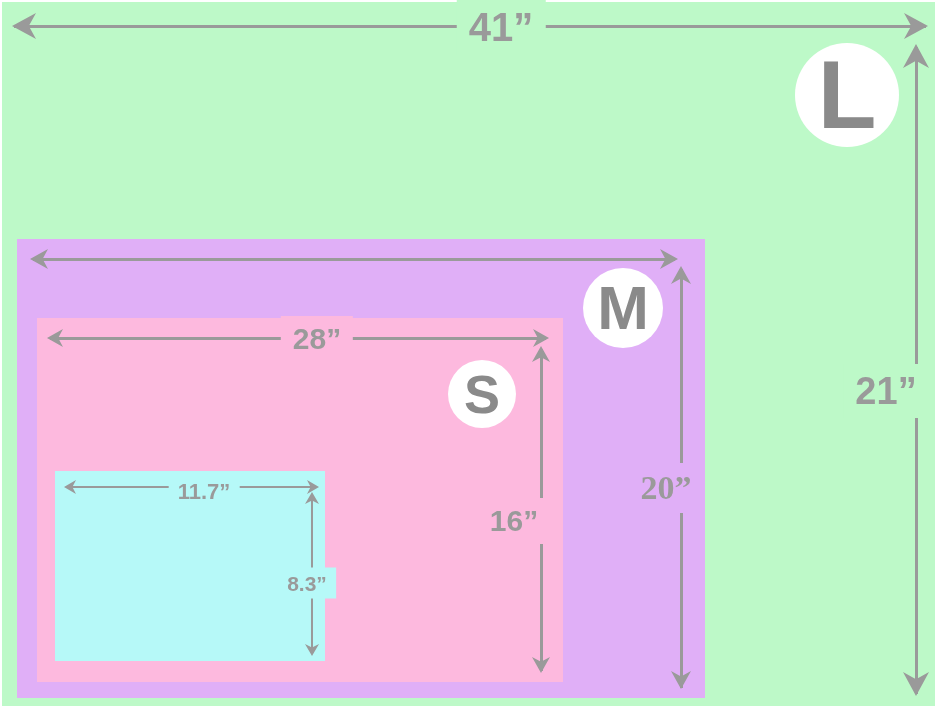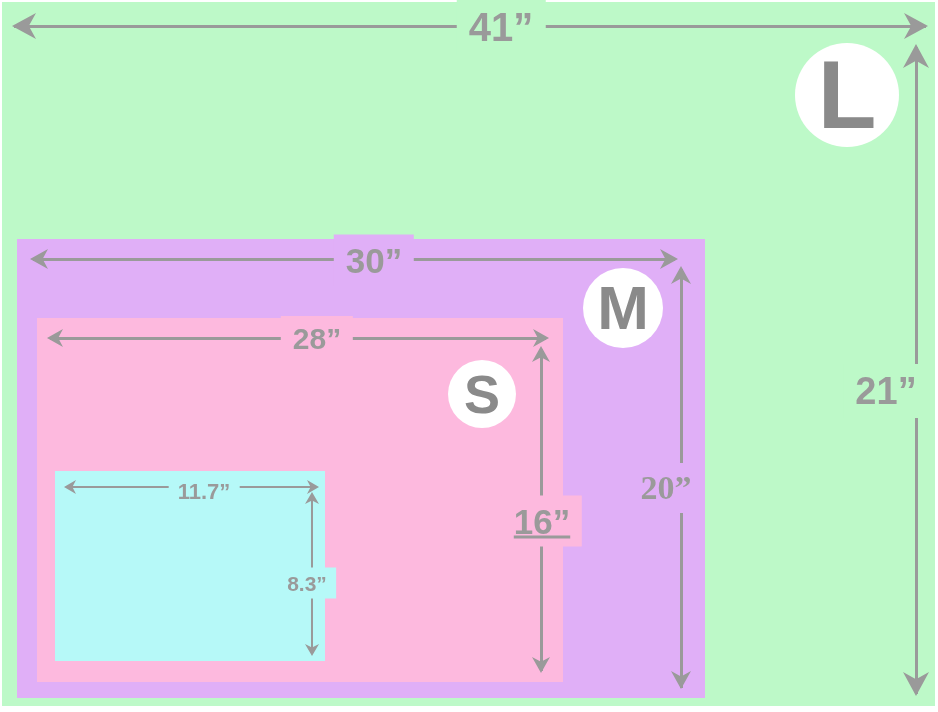--- a/index.html
+++ b/index.html
@@ -89,36 +89,35 @@
   <div class="dim-label on-green" style="left:501px; top:27px; font-size:40px;">41”</div>
 
   <div class="vline" style="left:915px; top:47px; width:3px; height:647px;"></div>
   <div class="ah ah-up" style="left:903px; top:44px;  width:26px; height:24px;"></div>
   <div class="ah ah-down" style="left:903px; top:672px; width:26px; height:24px;"></div>
   <div class="dim-label on-green" style="left:886px; top:391px; font-size:38px;">21”</div>
 
   <div class="hline" style="left:33px; top:258px; width:642px; height:3px;"></div>
   <div class="ah ah-left" style="left:30px;  top:249px; width:18px; height:20px;"></div>
   <div class="ah ah-right" style="left:660px; top:249px; width:18px; height:20px;"></div>
-  <div class="dim-label on-purple" style="left:374px; top:260px; font-size:35px;">30”</div>
 
   <div class="vline" style="left:680px; top:269px; width:3px; height:419px;"></div>
   <div class="ah ah-up" style="left:671px; top:266px; width:20px; height:18px;"></div>
   <div class="ah ah-down" style="left:671px; top:671px; width:20px; height:18px;"></div>
   <div class="dim-label on-purple" style="left:666px; top:488px; font-size:34px;font-family:Liberation Serif, serif;">20”</div>
 
   <div class="hline" style="left:50px; top:337px; width:496px; height:3px;"></div>
   <div class="ah ah-left" style="left:47px;  top:329px; width:16px; height:18px;"></div>
   <div class="ah ah-right" style="left:533px; top:329px; width:16px; height:18px;"></div>
   <div class="dim-label on-pink" style="left:317px; top:339px; font-size:30px;">28”</div>
 
   <div class="vline" style="left:540px; top:349px; width:3px; height:322px;"></div>
   <div class="ah ah-up" style="left:532px; top:346px; width:18px; height:16px;"></div>
   <div class="ah ah-down" style="left:532px; top:657px; width:18px; height:16px;"></div>
-  <div class="dim-label on-pink" style="left:542px; top:521px; font-size:35px;text-decoration:underline;">16”</div>
+  <div class="dim-label on-pink" style="left:514px; top:521px; font-size:30px;">16”</div>
 
   <div class="hline" style="left:66px; top:486px; width:250px; height:2px;"></div>
   <div class="ah ah-left" style="left:64px;  top:480px; width:12px; height:14px;"></div>
   <div class="ah ah-right" style="left:307px; top:480px; width:12px; height:14px;"></div>
   <div class="dim-label on-cyan" style="left:204px; top:483px; font-size:22px; padding:5px 9px;margin-top:9px;">11.7”</div>
 
   <div class="vline" style="left:311px; top:495px; width:2px; height:159px;"></div>
   <div class="ah ah-up" style="left:305px; top:492px; width:14px; height:12px;"></div>
   <div class="ah ah-down" style="left:305px; top:644px; width:14px; height:12px;"></div>
   <div class="dim-label on-cyan" style="left:307px; top:583px; font-size:21px; padding:5px 9px;">8.3”</div>

